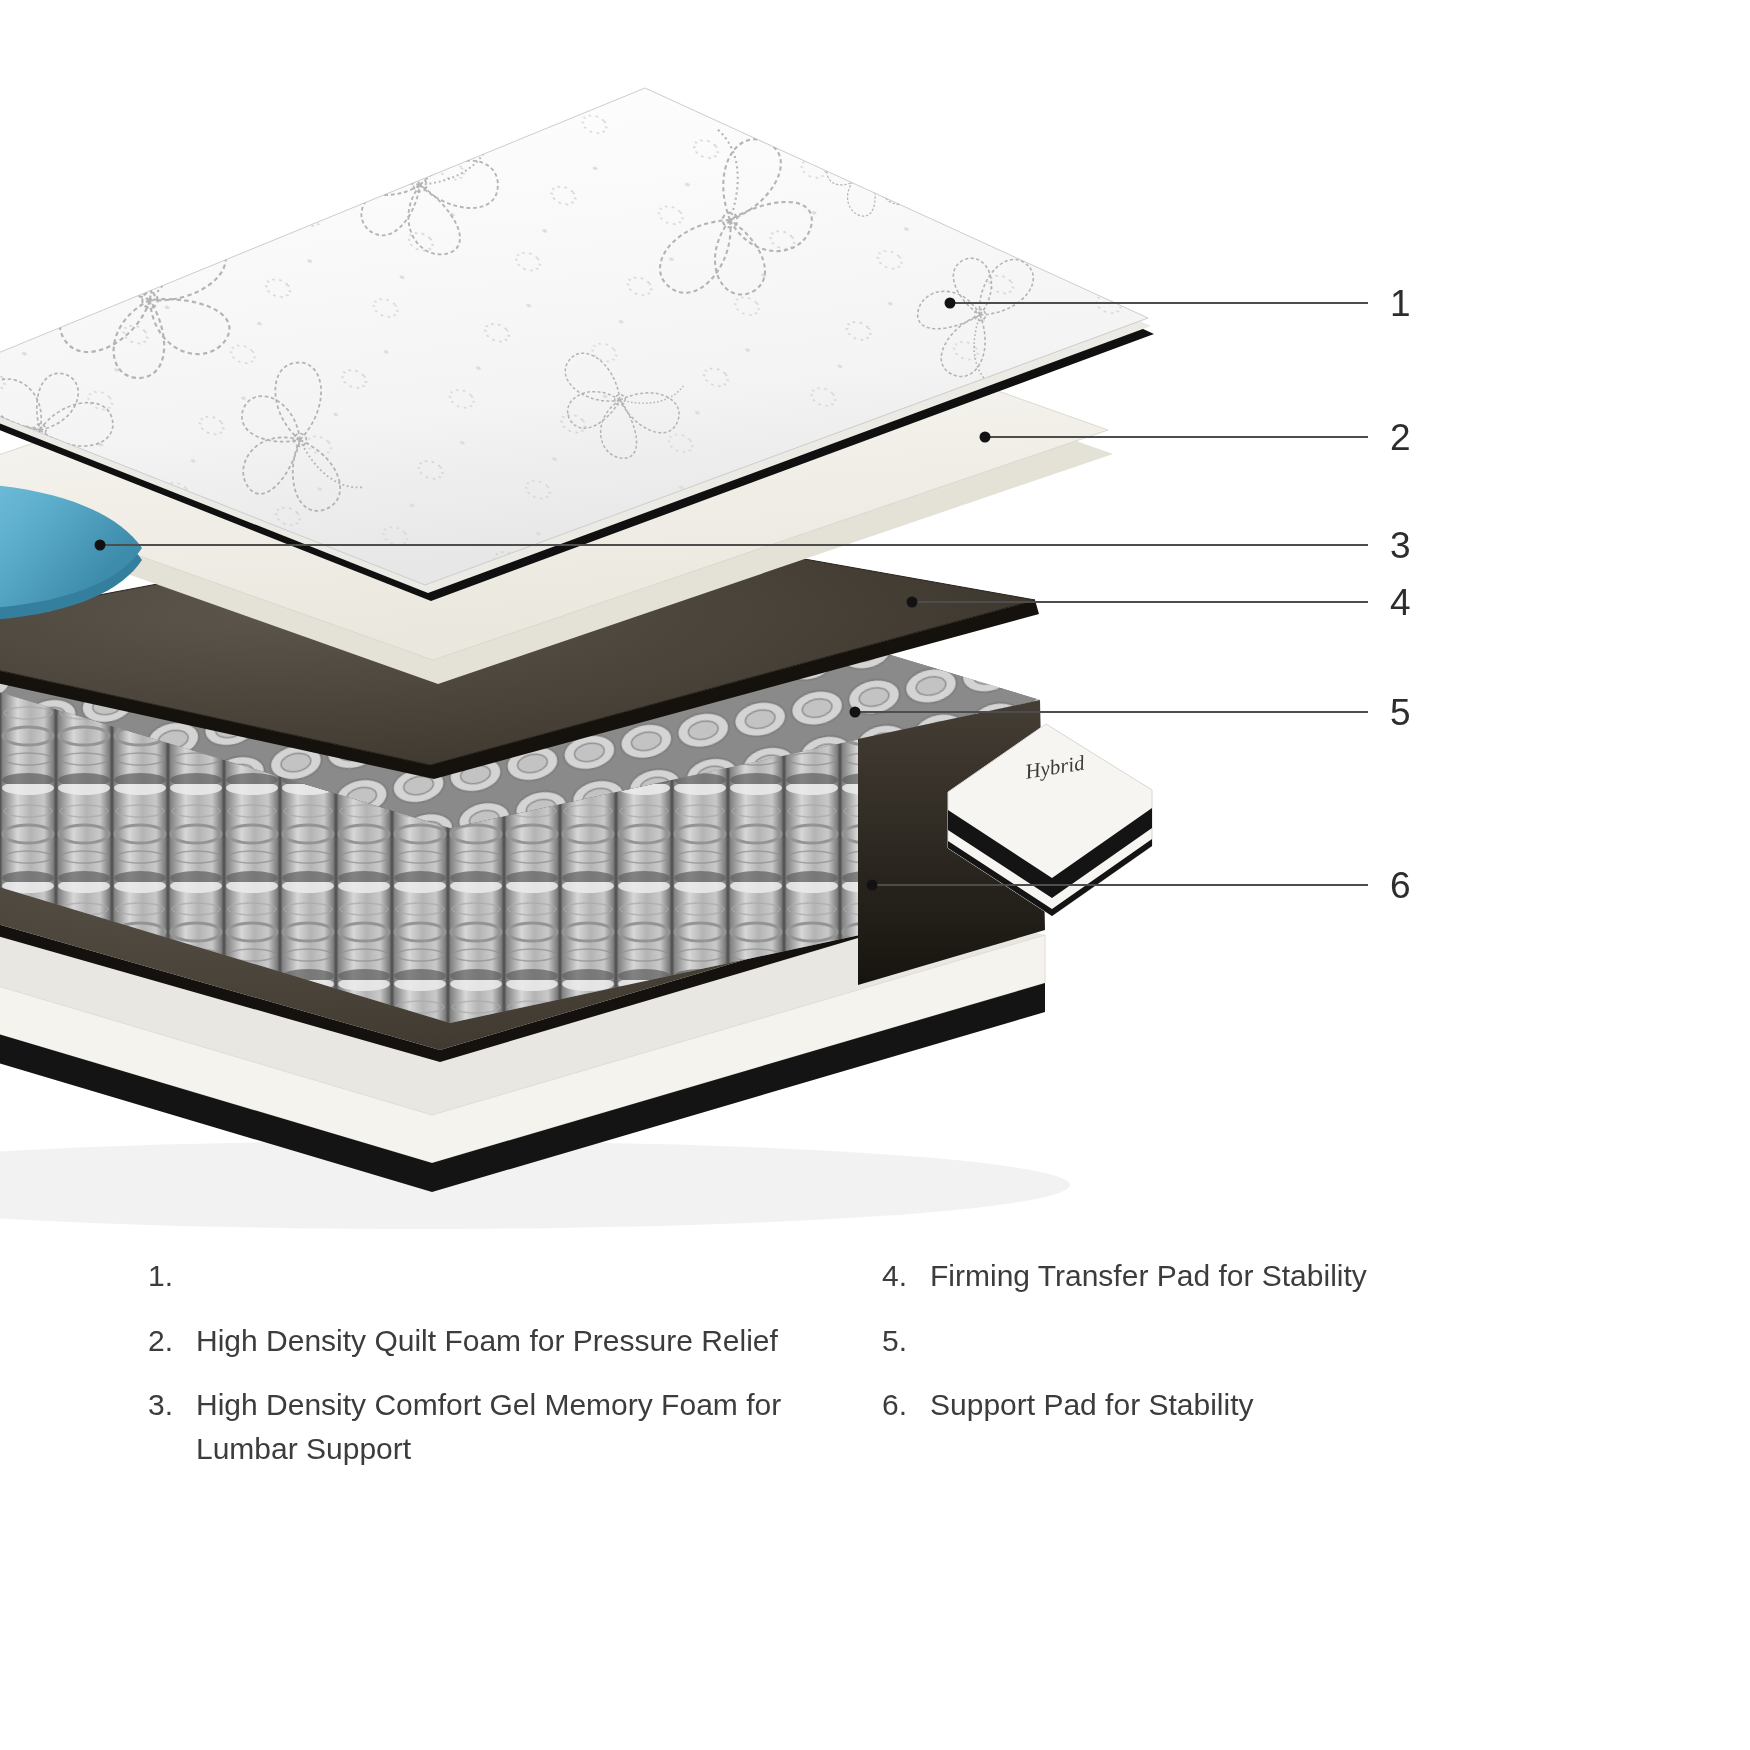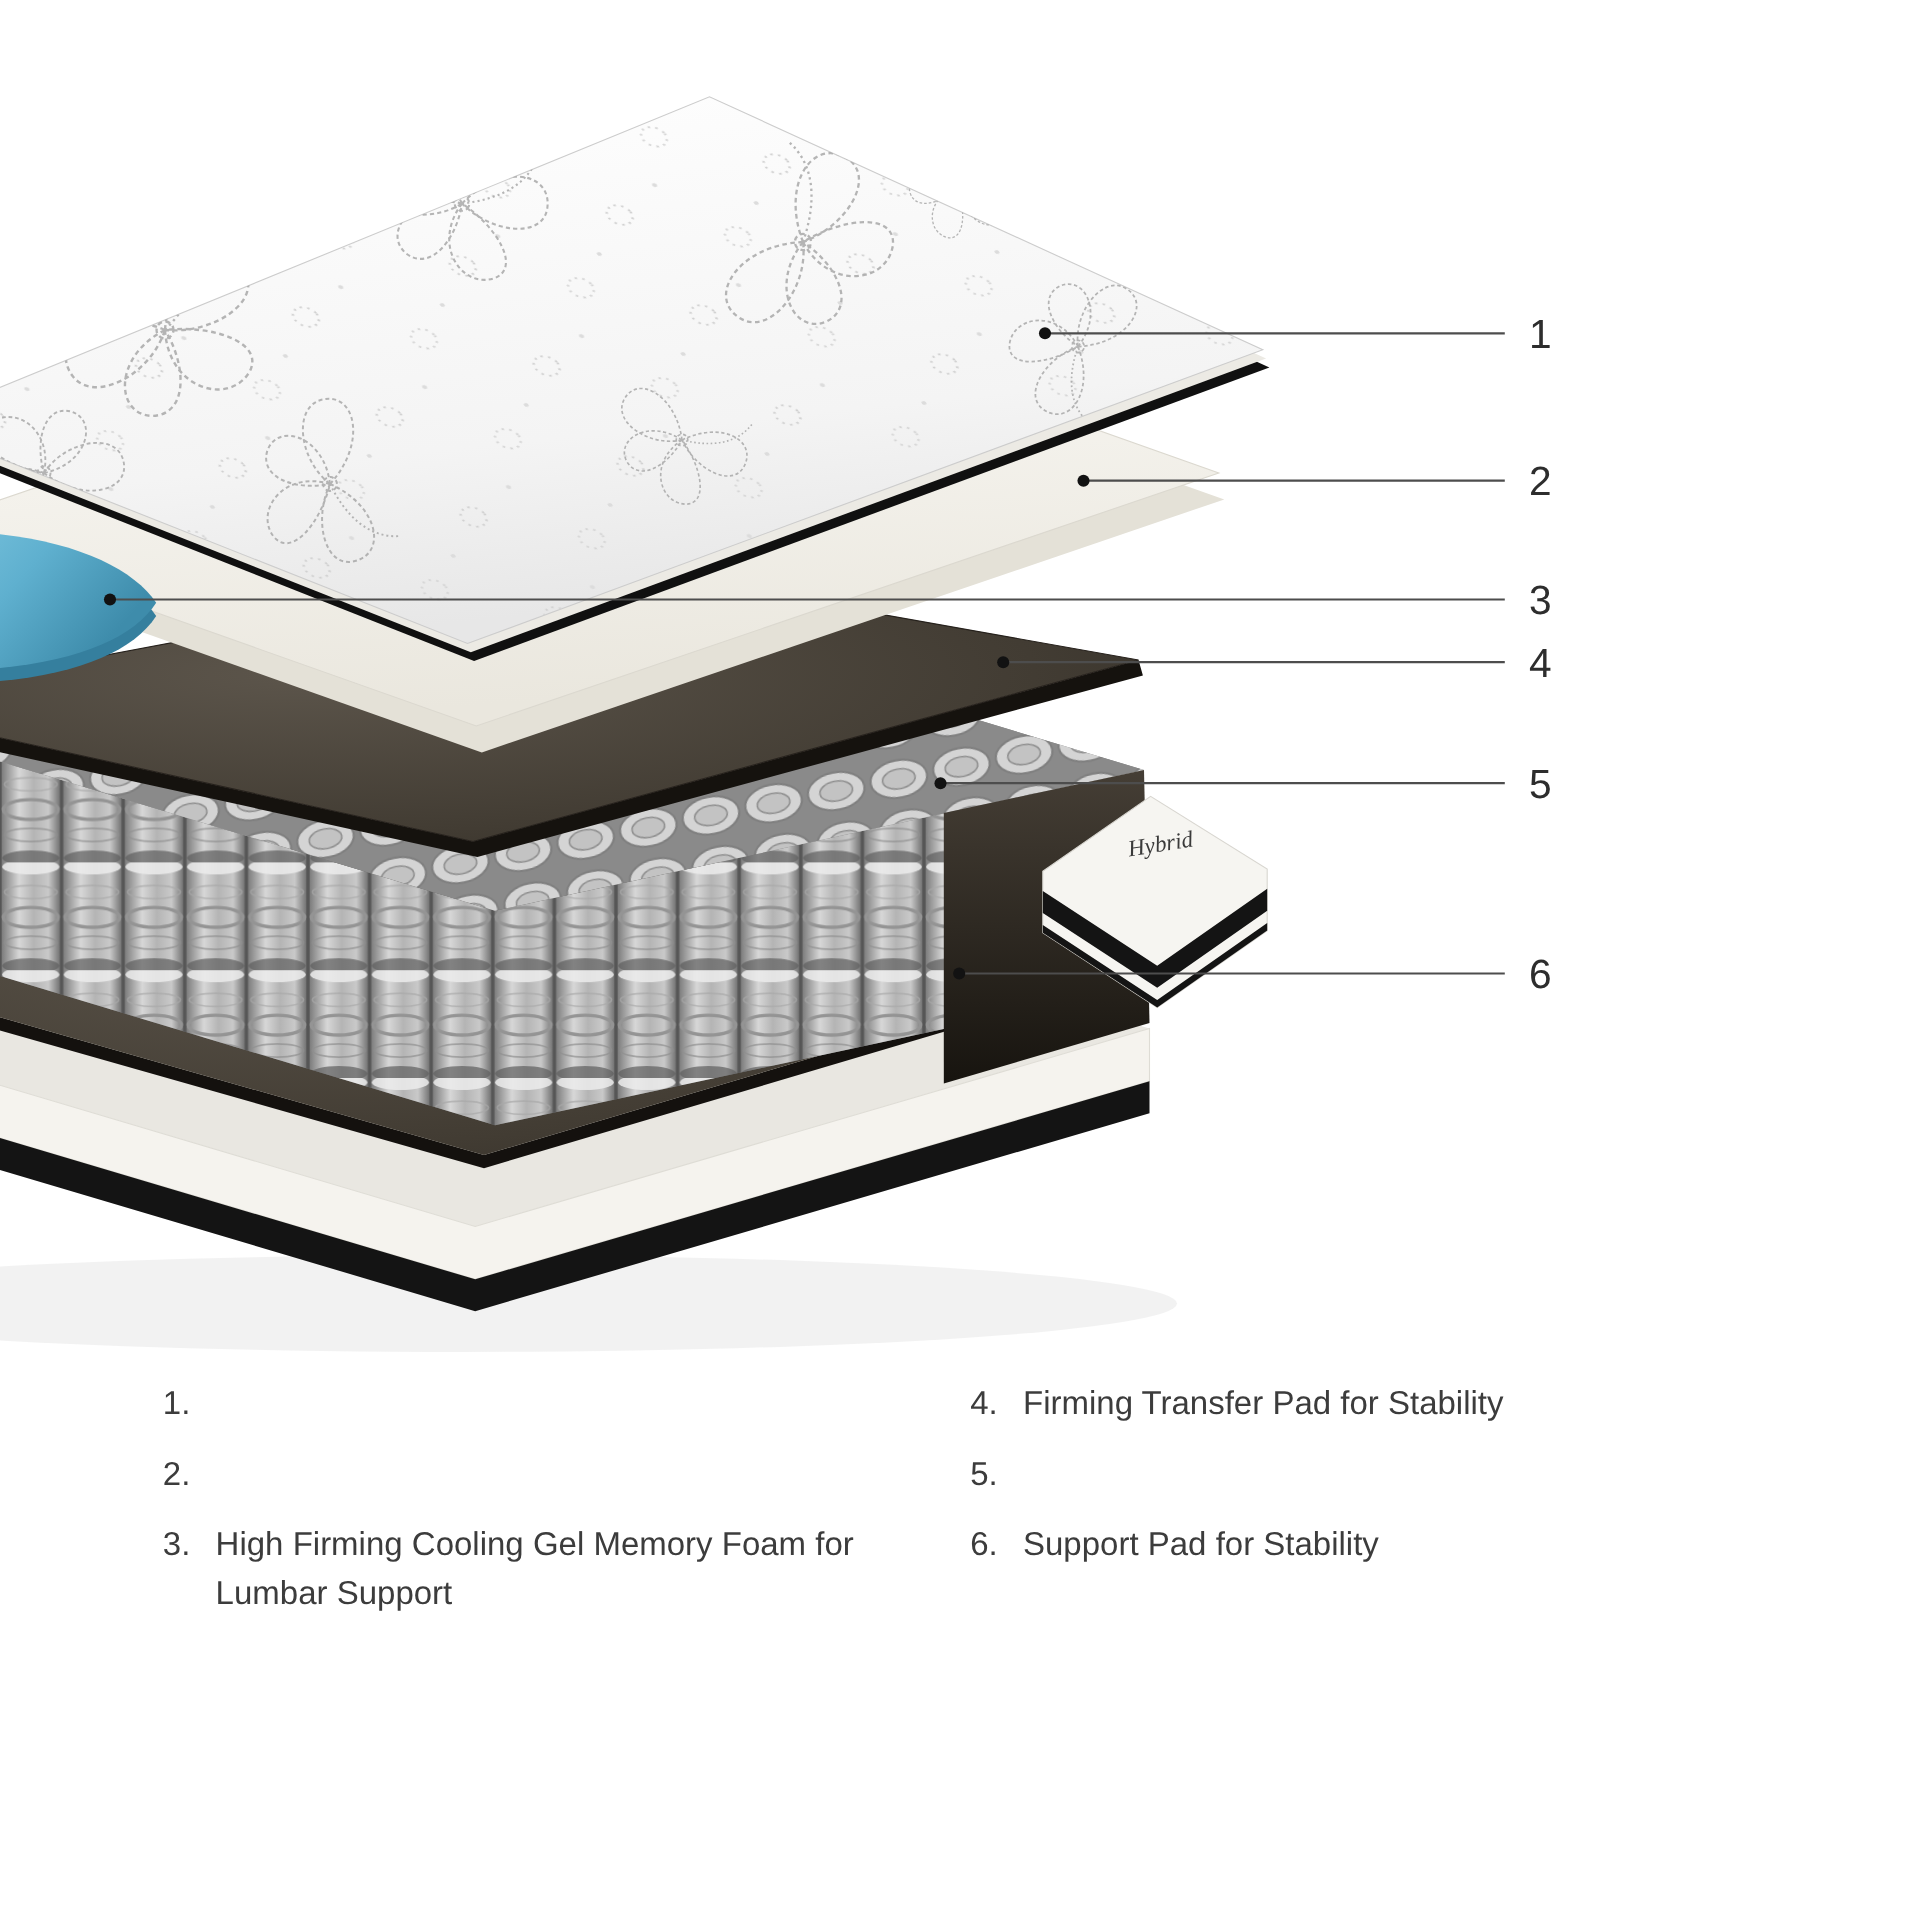--- a/index.html
+++ b/index.html
@@ -188,24 +188,25 @@
   </g>
 </svg>
 
 <div class="legend">
   <div class="legend-col left">
     <div class="legend-item">
       <span class="legend-num">1.</span>
     </div>
     <div class="legend-item">
       <span class="legend-num">2.</span>
+      <span class="legend-text">High Density Quilt Foam for Pressure Relief</span>
     </div>
     <div class="legend-item">
       <span class="legend-num">3.</span>
-      <span class="legend-text">High Firming Cooling Gel Memory Foam for
+      <span class="legend-text">High Density Comfort Gel Memory Foam for
 Lumbar Support</span>
     </div>
   </div>
   <div class="legend-col right">
     <div class="legend-item">
       <span class="legend-num">4.</span>
       <span class="legend-text">Firming Transfer Pad for Stability</span>
     </div>
     <div class="legend-item">
       <span class="legend-num">5.</span>

